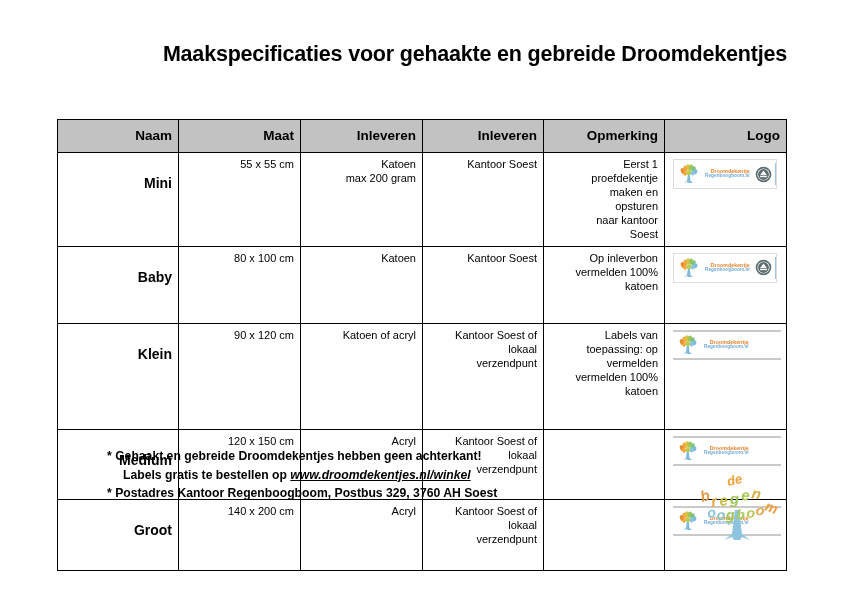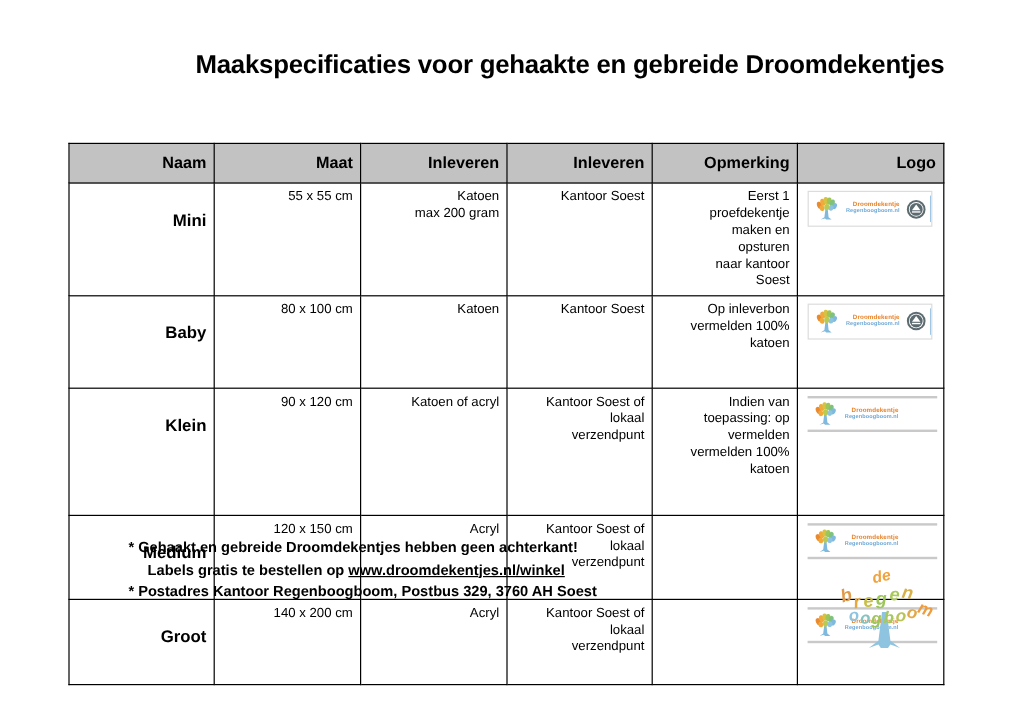--- a/index.html
+++ b/index.html
@@ -164,20 +164,21 @@
     font-size: 12.2px;
     font-weight: bold;
     line-height: 1.52;
     margin-left: 48px;
   }
   .fn-line { white-space: nowrap; }
   .fn-indent { padding-left: 16px; }
   .fn-url {
     text-decoration: underline;
     color: #000000;
+    font-style: italic;
   }
 
   
   .brand-logo {
     position: absolute;
     left: 688px;
     top: 466px;
     width: 104px;
     height: 80px;
   }
@@ -309,21 +310,21 @@
           <td class="name-cell">Klein</td>
           <td>90 x 120 cm</td>
           <td>
             <span class="cell-line">Katoen of acryl</span>
           </td>
           <td>
             <span class="cell-line">Kantoor Soest of</span>
             <span class="cell-line">lokaal verzendpunt</span>
           </td>
           <td>
-            <span class="cell-line">Indien van</span>
+            <span class="cell-line">Labels van</span>
             <span class="cell-line">toepassing: op</span>
             <span class="cell-line">vermelden</span>
             <span class="cell-line">vermelden 100%</span>
             <span class="cell-line">katoen</span>
           </td>
           <td class="logo-cell">
             <div class="logo-label with-bars">
               <svg viewBox="0 0 24 24" class="logo-tree">
                 <path d="M11 11 L10 19 L7 21 L10.5 20 L11.5 21 L13 21 L16 21 L13.5 19 L12.6 11 Z" fill="#7fb9dd"></path>
                 <g>

